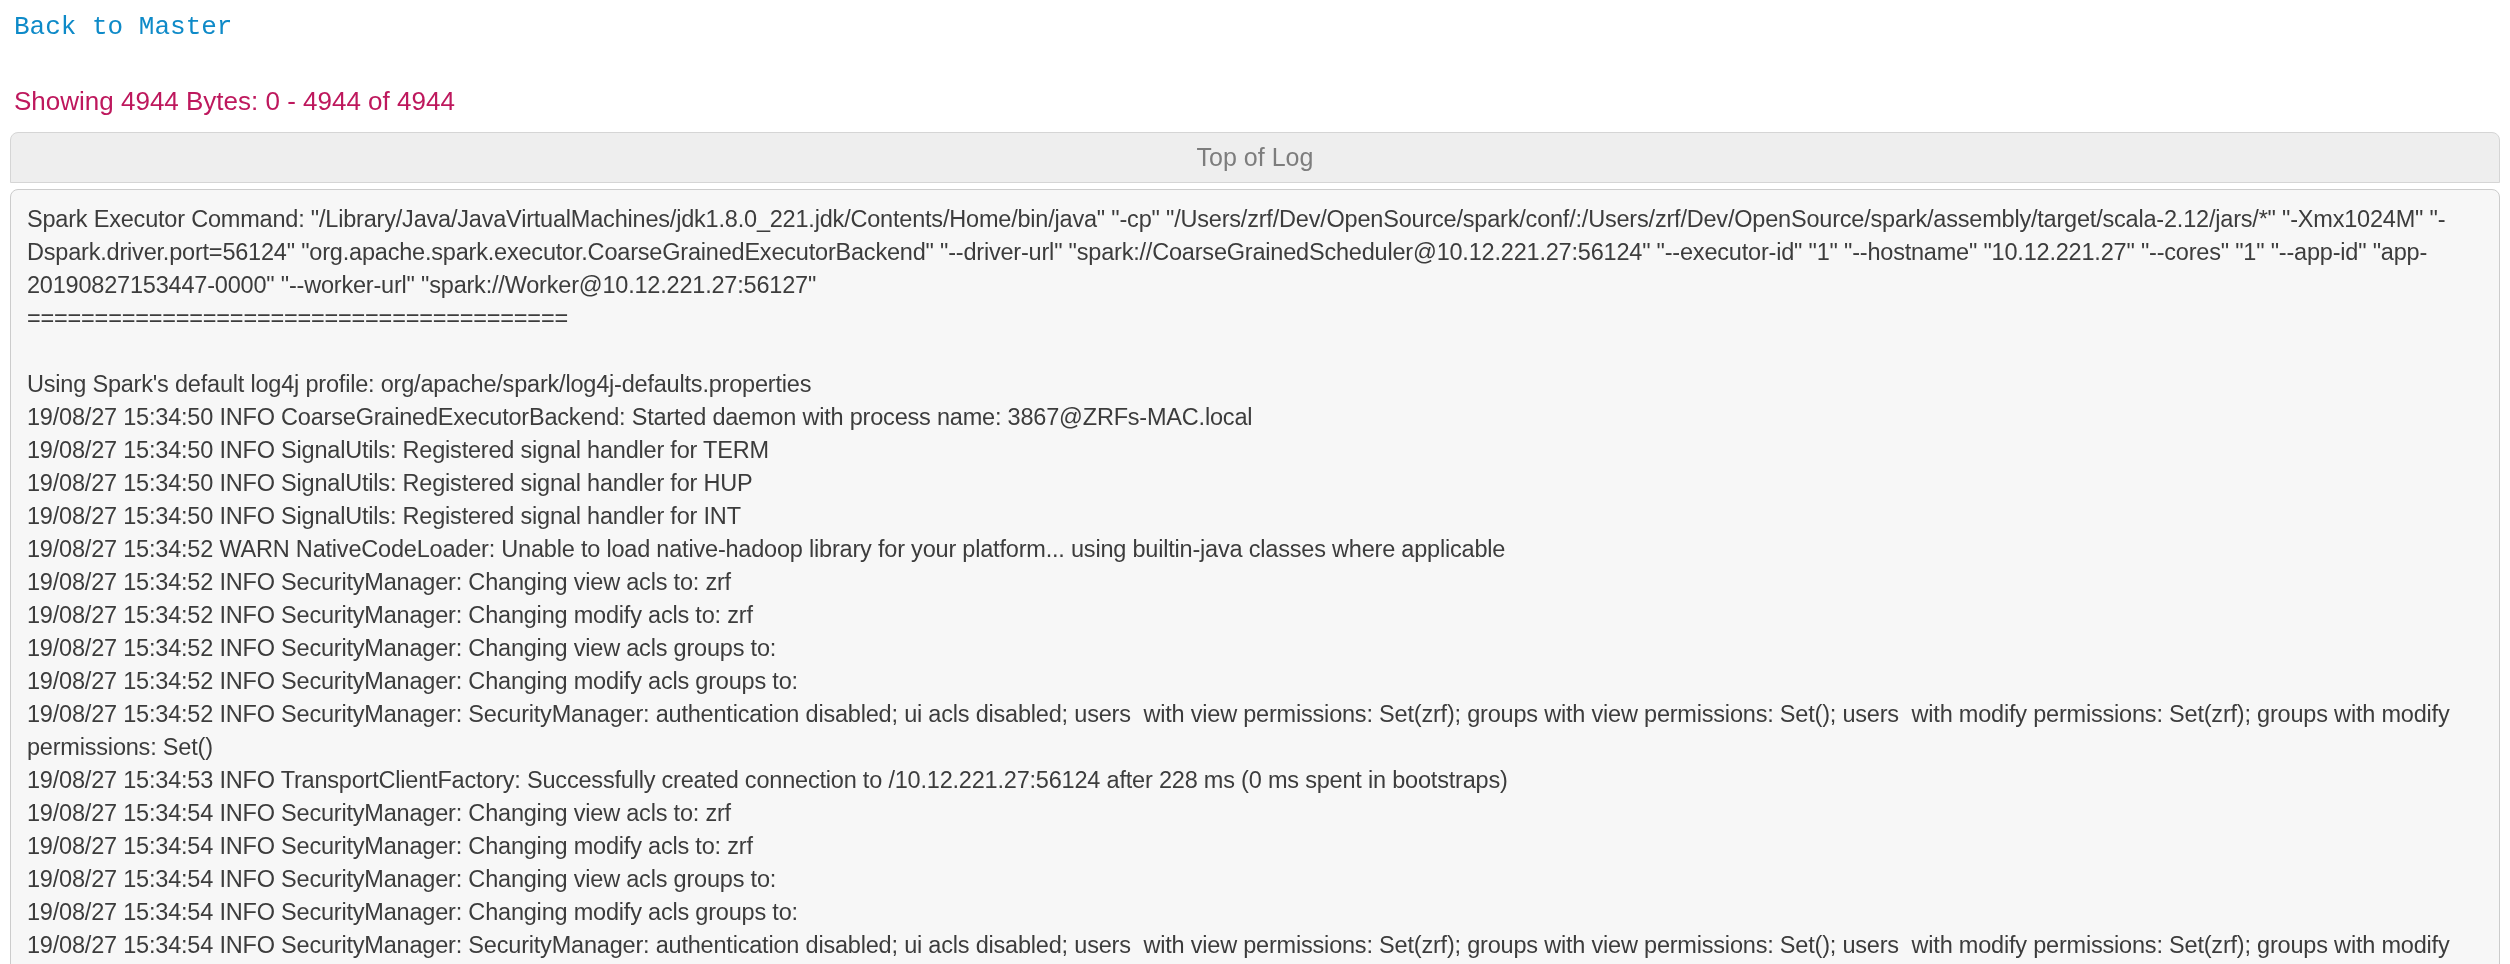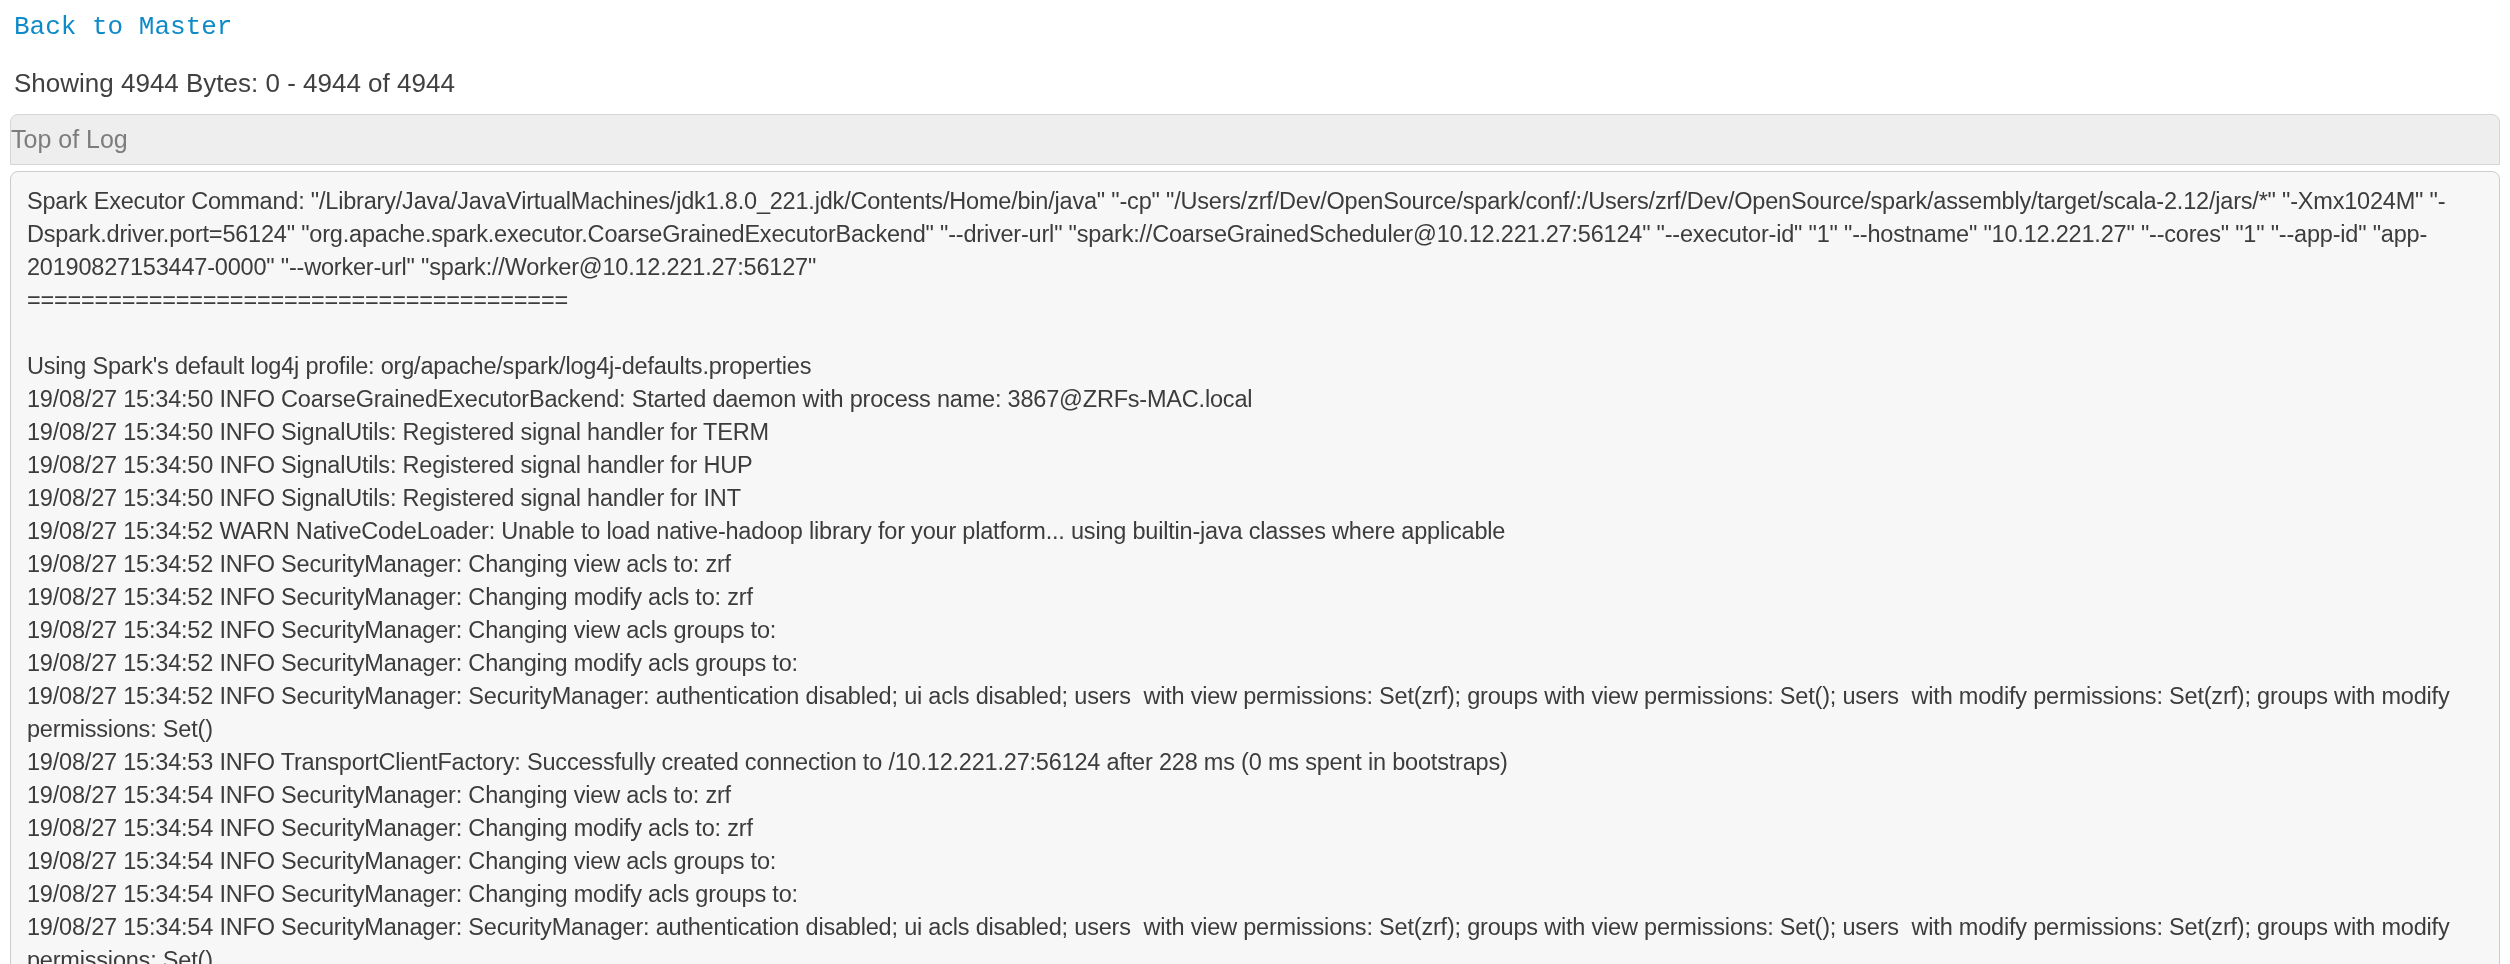--- a/index.html
+++ b/index.html
@@ -18,32 +18,33 @@
     display: inline-block;
     margin: 12px 0 0 4px;
     font-size: 26px;
     line-height: 30px;
     color: #0e8ac8;
     text-decoration: none;
     cursor: pointer;
     font-family: Liberation Mono, monospace;
   }
   .byte-range {
-    margin: 26px 0 0 4px;
+    margin: 44px 0 0 4px;
     font-size: 26px;
     line-height: 30px;
-    color: #404040;
+    color: #be185d;
   }
   .log-panel { margin-top: 16px; }
   .log-header {
     background: #eeeeee;
     border: 1px solid #d5d5d5;
     border-radius: 8px 8px 0 0;
     height: 51px;
     line-height: 49px;
+    text-align: center;
     font-size: 25px;
     color: #7d7d7d;
   }
   .log-content {
     margin: 6px 0 0 0;
     background: #f7f7f7;
     border: 1px solid #cccccc;
     border-radius: 8px;
     padding: 13px 16px;
     font-family: "Liberation Sans", "DejaVu Sans", sans-serif;

